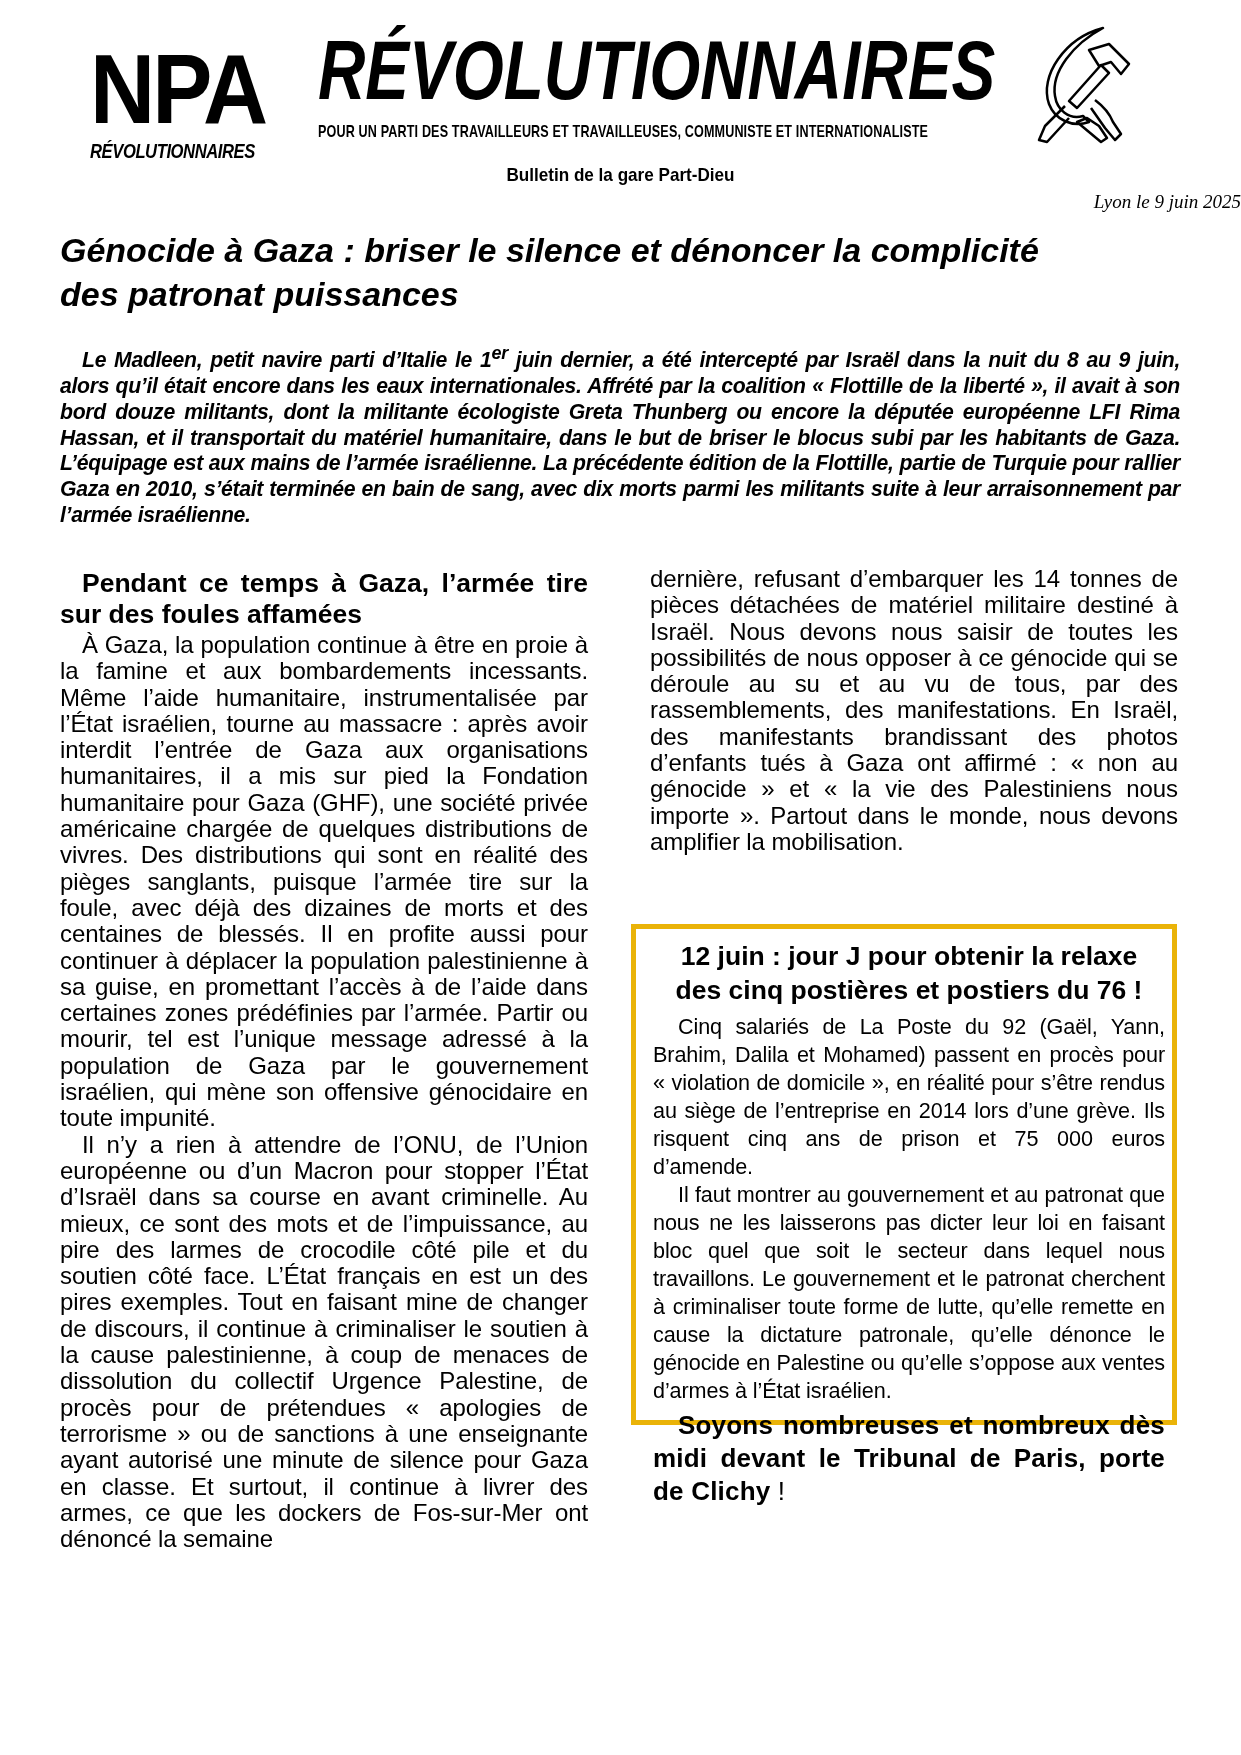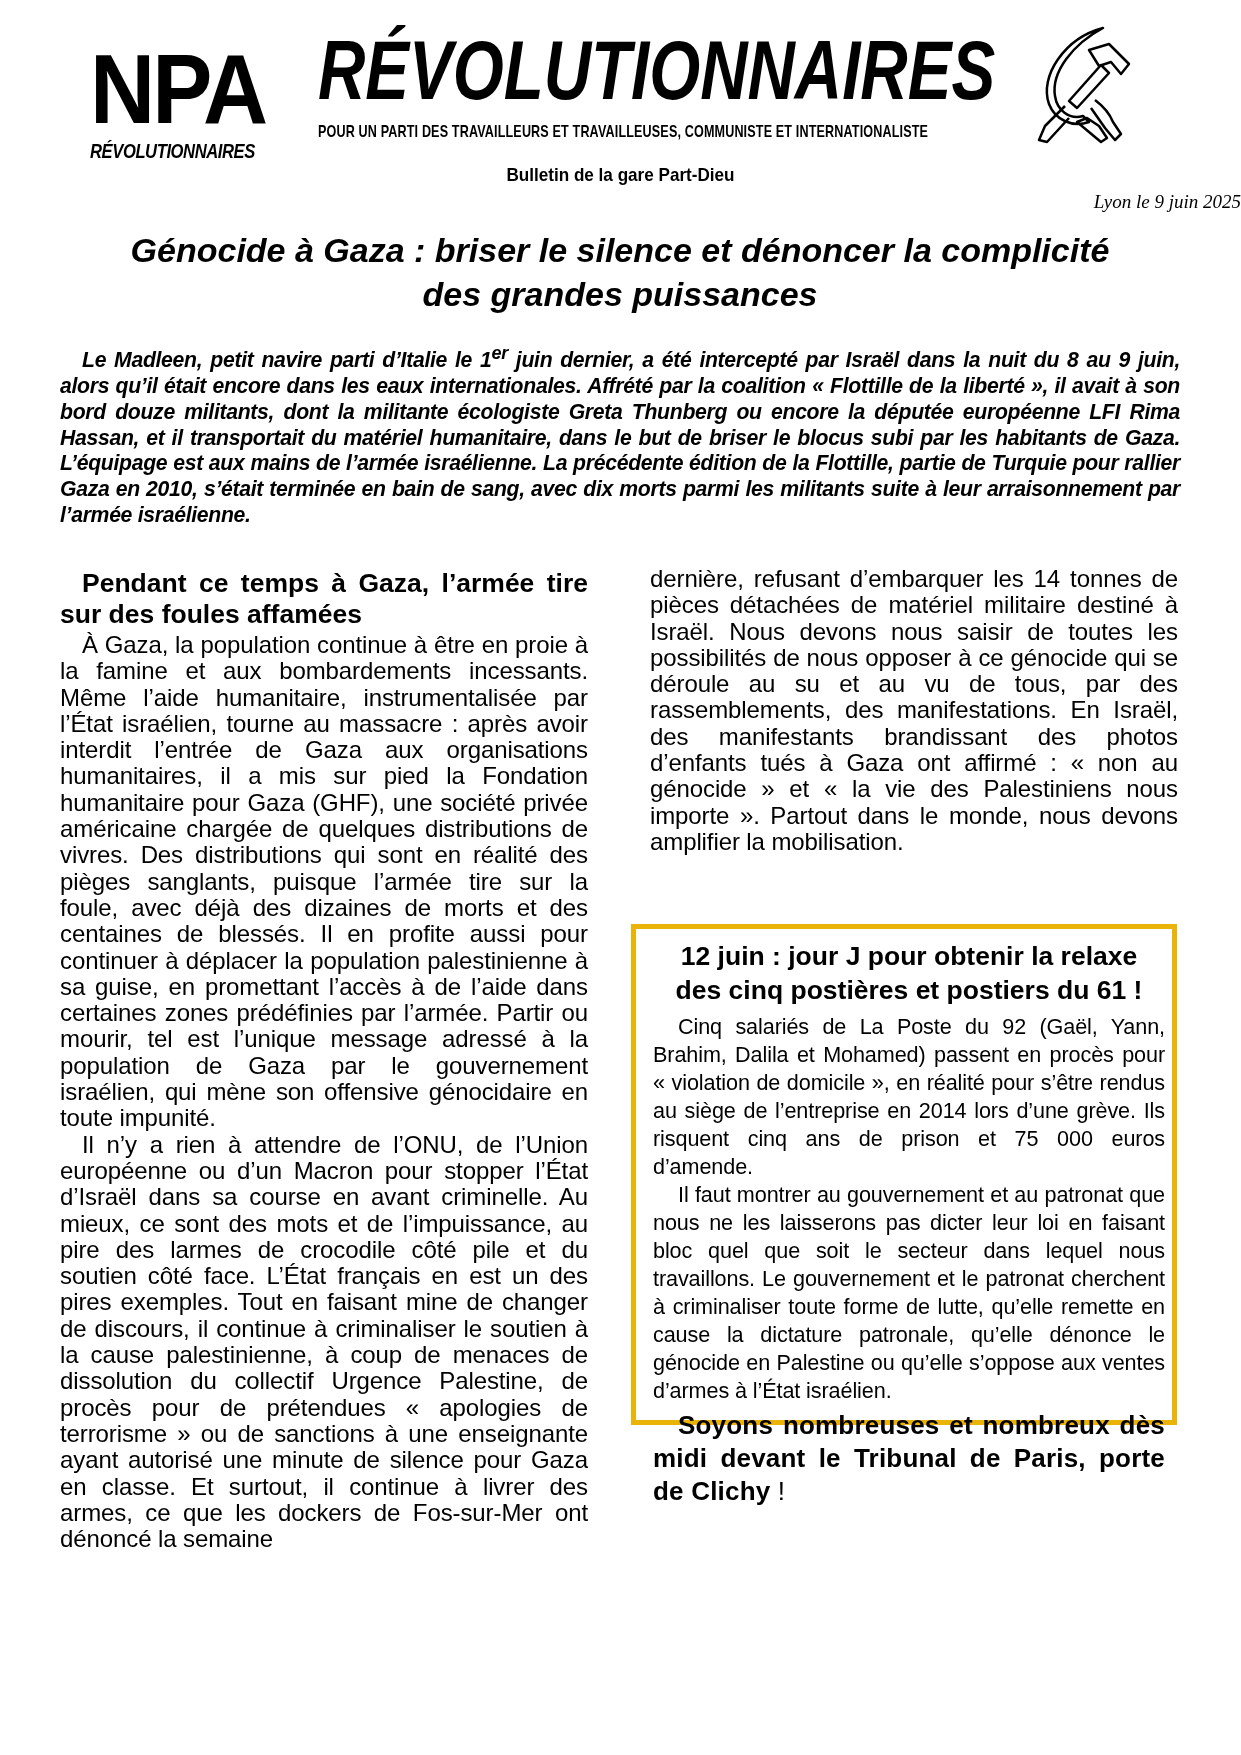--- a/index.html
+++ b/index.html
@@ -12,21 +12,21 @@
 
   .masthead { position: absolute; left: 318px; top: 22px; width: 670px; }
   .masthead-title { font-family: "Liberation Sans", sans-serif; font-weight: bold; font-style: italic; font-size: 84px; line-height: 96px; white-space: nowrap; transform: scaleX(0.78); transform-origin: left; letter-spacing: 0px; }
   .masthead-sub { font-family: "Liberation Sans", sans-serif; font-weight: bold; font-size: 17px; white-space: nowrap; transform: scaleX(0.74); transform-origin: left; margin-top: 4px; letter-spacing: 0.2px; }
 
   .emblem { position: absolute; left: 1025px; top: 24px; width: 120px; height: 120px; }
 
   .bulletin { position: absolute; left: 0; top: 164px; width: 1241px; text-align: center; font-weight: bold; font-size: 19px; transform: scaleX(0.9); }
   .dateline { position: absolute; left: 0; top: 191px; width: 1241px; text-align: right; font-family: "Liberation Serif", serif; font-style: italic; font-size: 19px; }
 
-  .headline { position: absolute; left: 60px; top: 228px; width: 1120px; text-align: center; font-weight: bold; font-style: italic; font-size: 34px; line-height: 44px; }
+  .headline { position: absolute; left: 60px; top: 228px; width: 1120px; font-weight: bold; font-style: italic; font-size: 34px; line-height: 44px; }
 
   .chapeau { position: absolute; left: 60px; top: 326px; width: 1120px; font-weight: bold; font-style: italic; font-size: 21.2px; line-height: 25.8px; text-align: justify; text-indent: 22px; letter-spacing: -0.3px; }
   .chapeau sup { font-size: 18px; line-height: 0; }
 
   .col-left { position: absolute; left: 60px; top: 568px; width: 528px; }
   .sec-title { font-weight: bold; font-size: 26.5px; line-height: 31px; text-align: justify; text-align-last: left; text-indent: 22px; margin: 0 0 2px 0; }
   .body-p { font-size: 24px; line-height: 26.3px; text-align: justify; text-indent: 22px; margin: 0; letter-spacing: -0.1px; }
 
   .col-right { position: absolute; left: 650px; top: 566px; width: 528px; }
   .col-right .body-p { text-indent: 0; }
@@ -66,38 +66,38 @@
       </g>
     </svg>
   </div>
 </div>
 
 <div class="bulletin">Bulletin de la gare Part-Dieu</div>
 <div class="dateline">Lyon le 9 juin  2025</div>
 
 <div class="headline">
   <div>Génocide à Gaza : briser le silence et dénoncer la complicité</div>
-  <div>des grandes puissances</div>
+  <div>des patronat puissances</div>
 </div>
 
 <p class="chapeau"><span>Le Madleen, petit navire parti d’Italie le 1</span><sup>er</sup><span> juin dernier, a été intercepté par Israël dans la nuit du 8 au 9 juin, alors qu’il était encore dans les eaux internationales. Affrété par la coalition « Flottille de la liberté », il avait à son bord douze militants, dont la militante écologiste Greta Thunberg ou encore la députée européenne LFI Rima Hassan, et il transportait du matériel humanitaire, dans le but de briser le blocus subi par les habitants de Gaza. L’équipage est aux mains de l’armée israélienne. La précédente édition de la Flottille, partie de Turquie pour rallier Gaza en 2010, s’était terminée en bain de sang, avec dix morts parmi les militants suite à leur arraisonnement par l’armée israélienne.</span></p>
 
 <div class="col-left">
   <h2 class="sec-title">Pendant ce temps à Gaza, l’armée tire sur des foules affamées</h2>
   <p class="body-p">À Gaza, la population continue à être en proie à la famine et aux bombardements incessants. Même l’aide humanitaire, instrumentalisée par l’État israélien, tourne au massacre : après avoir interdit l’entrée de Gaza aux organisations humanitaires, il a mis sur pied la Fondation humanitaire pour Gaza (GHF), une société privée américaine chargée de quelques distributions de vivres. Des distributions qui sont en réalité des pièges sanglants, puisque l’armée tire sur la foule, avec déjà des dizaines de morts et des centaines de blessés. Il en profite aussi pour continuer à déplacer la population palestinienne à sa guise, en promettant l’accès à de l’aide dans certaines zones prédéfinies par l’armée. Partir ou mourir, tel est l’unique message adressé à la population de Gaza par le gouvernement israélien, qui mène son offensive génocidaire en toute impunité.</p>
   <p class="body-p">Il n’y a rien à attendre de l’ONU, de l’Union européenne ou d’un Macron pour stopper l’État d’Israël dans sa course en avant criminelle. Au mieux, ce sont des mots et de l’impuissance, au pire des larmes de crocodile côté pile et du soutien côté face. L’État français en est un des pires exemples. Tout en faisant mine de changer de discours, il continue à criminaliser le soutien à la cause palestinienne, à coup de menaces de dissolution du collectif Urgence Palestine, de procès pour de prétendues « apologies de terrorisme » ou de sanctions à une enseignante ayant autorisé une minute de silence pour Gaza en classe. Et surtout, il continue à livrer des armes, ce que les dockers de Fos-sur-Mer ont dénoncé la semaine</p>
 </div>
 
 <div class="col-right">
   <p class="body-p">dernière, refusant d’embarquer les 14 tonnes de pièces détachées de matériel militaire destiné à Israël. Nous devons nous saisir de toutes les possibilités de nous opposer à ce génocide qui se déroule au su et au vu de tous, par des rassemblements, des manifestations. En Israël, des manifestants brandissant des photos d’enfants tués à Gaza ont affirmé : « non au génocide » et « la vie des Palestiniens nous importe ». Partout dans le monde, nous devons amplifier la mobilisation.</p>
 </div>
 
 <div class="boxed">
   <div class="box-title">
     <div>12 juin : jour J pour obtenir la relaxe</div>
-    <div>des cinq postières et postiers du 61 !</div>
+    <div>des cinq postières et postiers du 76 !</div>
   </div>
   <div class="box-body">
     <p class="body-p">Cinq salariés de La Poste du 92 (Gaël, Yann, Brahim, Dalila et Mohamed) passent en procès pour « violation de domicile », en réalité pour s’être rendus au siège de l’entreprise en 2014 lors d’une grève. Ils risquent cinq ans de prison et 75 000 euros d’amende.</p>
     <p class="body-p">Il faut montrer au gouvernement et au patronat que nous ne les laisserons pas dicter leur loi en faisant bloc quel que soit le secteur dans lequel nous travaillons. Le gouvernement et le patronat cherchent à criminaliser toute forme de lutte, qu’elle remette en cause la dictature patronale, qu’elle dénonce le génocide en Palestine ou qu’elle s’oppose aux ventes d’armes à l’État israélien.</p>
     <p class="callout"><span>Soyons nombreuses et nombreux dès midi devant le Tribunal de Paris, porte de Clichy</span><span class="excl"> !</span></p>
   </div>
 </div>
 
 </body></html>

